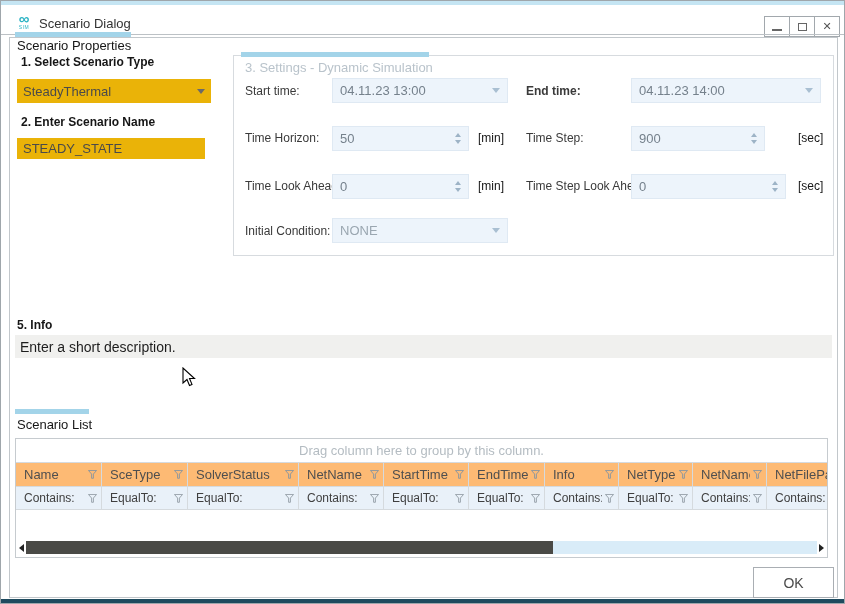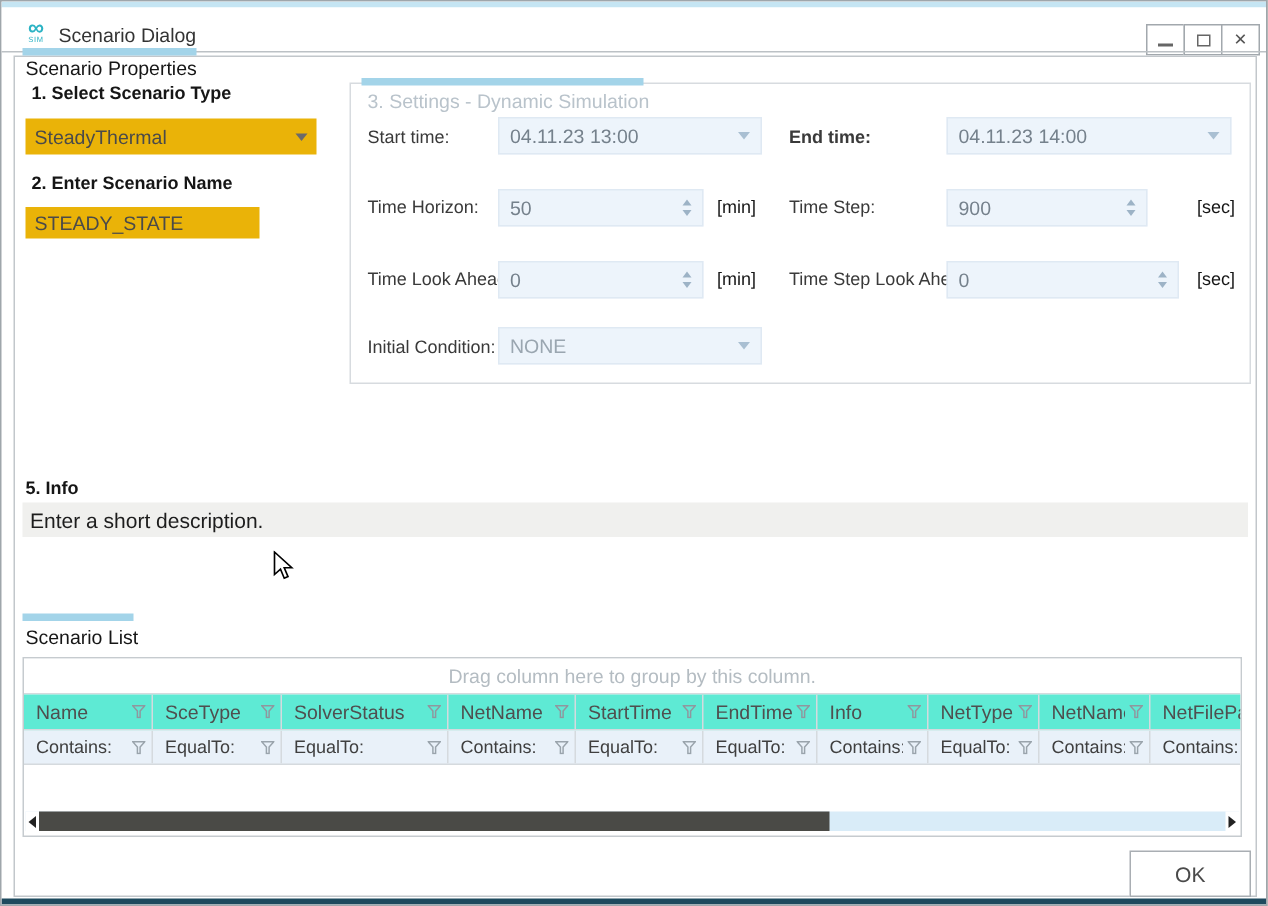--- a/index.html
+++ b/index.html
@@ -62,21 +62,21 @@
   
   .infofield{ position:absolute; left:14px; top:334px; width:817px; height:23px; background:#f0f0ee;
               display:flex; align-items:center; padding:0 5px; font-size:14px; color:#1d1d1d; }
 
   
   .grid{ position:absolute; left:14px; top:437px; width:813px; height:120px;
          border:1px solid #c6cbcf; background:#fff; overflow:hidden; }
   .grouprow{ height:24px; display:flex; align-items:center; justify-content:center;
              font-size:13px; color:#b4bcc2; border-bottom:1px solid #d5dade; background:#fff; }
   .gridrow{ display:flex; overflow:hidden; }
-  .headerrow{ height:24px; border-bottom:1px solid #d5dade; background:#5eead4; }
+  .headerrow{ height:24px; border-bottom:1px solid #d5dade; background:#fdba74; }
   .filterrow{ height:23px; border-bottom:1px solid #d5dade; background:#e9f1f9; }
   .gcell{ flex:0 0 auto; display:flex; align-items:center; padding:0 4px 0 8px;
           border-right:1px solid #d5dade; overflow:hidden; }
   .ghead{ font-size:13px; color:#4f4f4f; }
   .gfilter{ font-size:12px; color:#3f3f3f; }
   .gtxt{ white-space:nowrap; overflow:hidden; }
   .gfunnel{ margin-left:auto; display:flex; align-items:center; padding-left:3px; }
 
   
   .hscroll{ position:absolute; left:16px; top:540px; width:809px; height:13px;
@@ -127,21 +127,21 @@
   <div class="bluebar" id="bar-props"></div>
   <div class="sectiontitle" style="left:16px; top:37px;">Scenario Properties</div>
 
   <div class="sublabel" style="left:20px; top:54px;">1. Select Scenario Type</div>
   <div class="grayfield" style="left:16px; top:78px; width:194px; height:24px;">
     <span>SteadyThermal</span>
     <span class="dd-arrow"></span>
   </div>
 
   <div class="sublabel" style="left:20px; top:114px;">2. Enter Scenario Name</div>
-  <div class="grayfield" style="left:16px; top:137px; width:156px; height:21px;">
+  <div class="grayfield" style="left:16px; top:137px; width:188px; height:21px;">
     <span>STEADY_STATE</span>
   </div>
 
   <div class="settingspanel"></div>
   <div class="bluebar" id="bar-settings"></div>
   <div class="settingstitle">3. Settings - Dynamic Simulation</div>
 
   <div class="flabel" style="left:244px; top:83px;">Start time:</div>
   <div class="bluefield" style="left:331px; top:77px; width:176px; height:25px;">
     <span>04.11.23 13:00</span>

